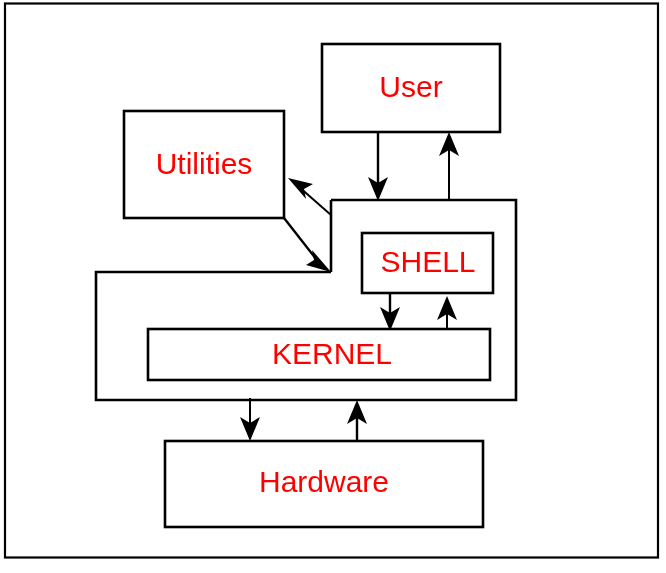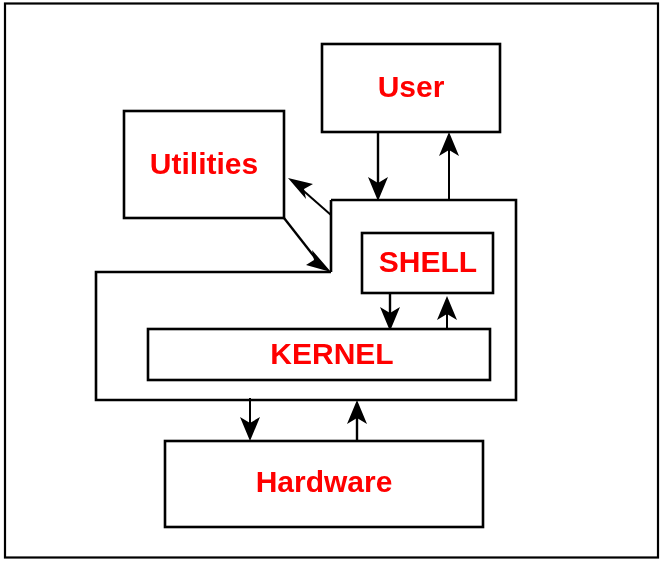--- a/index.html
+++ b/index.html
@@ -11,21 +11,20 @@
     width: 666px;
     height: 573px;
     overflow: hidden;
     font-family: "Liberation Sans", sans-serif;
   }
   #diagram-root {
     position: relative;
     width: 666px;
     height: 573px;
     background: #ffffff;
-    font-weight: bold;
   }
   svg#diagram-svg {
     display: block;
     width: 666px;
     height: 573px;
   }
   .node-label {
     font-family: "Liberation Sans", sans-serif;
     font-size: 30px;
     fill: #ff0000;

